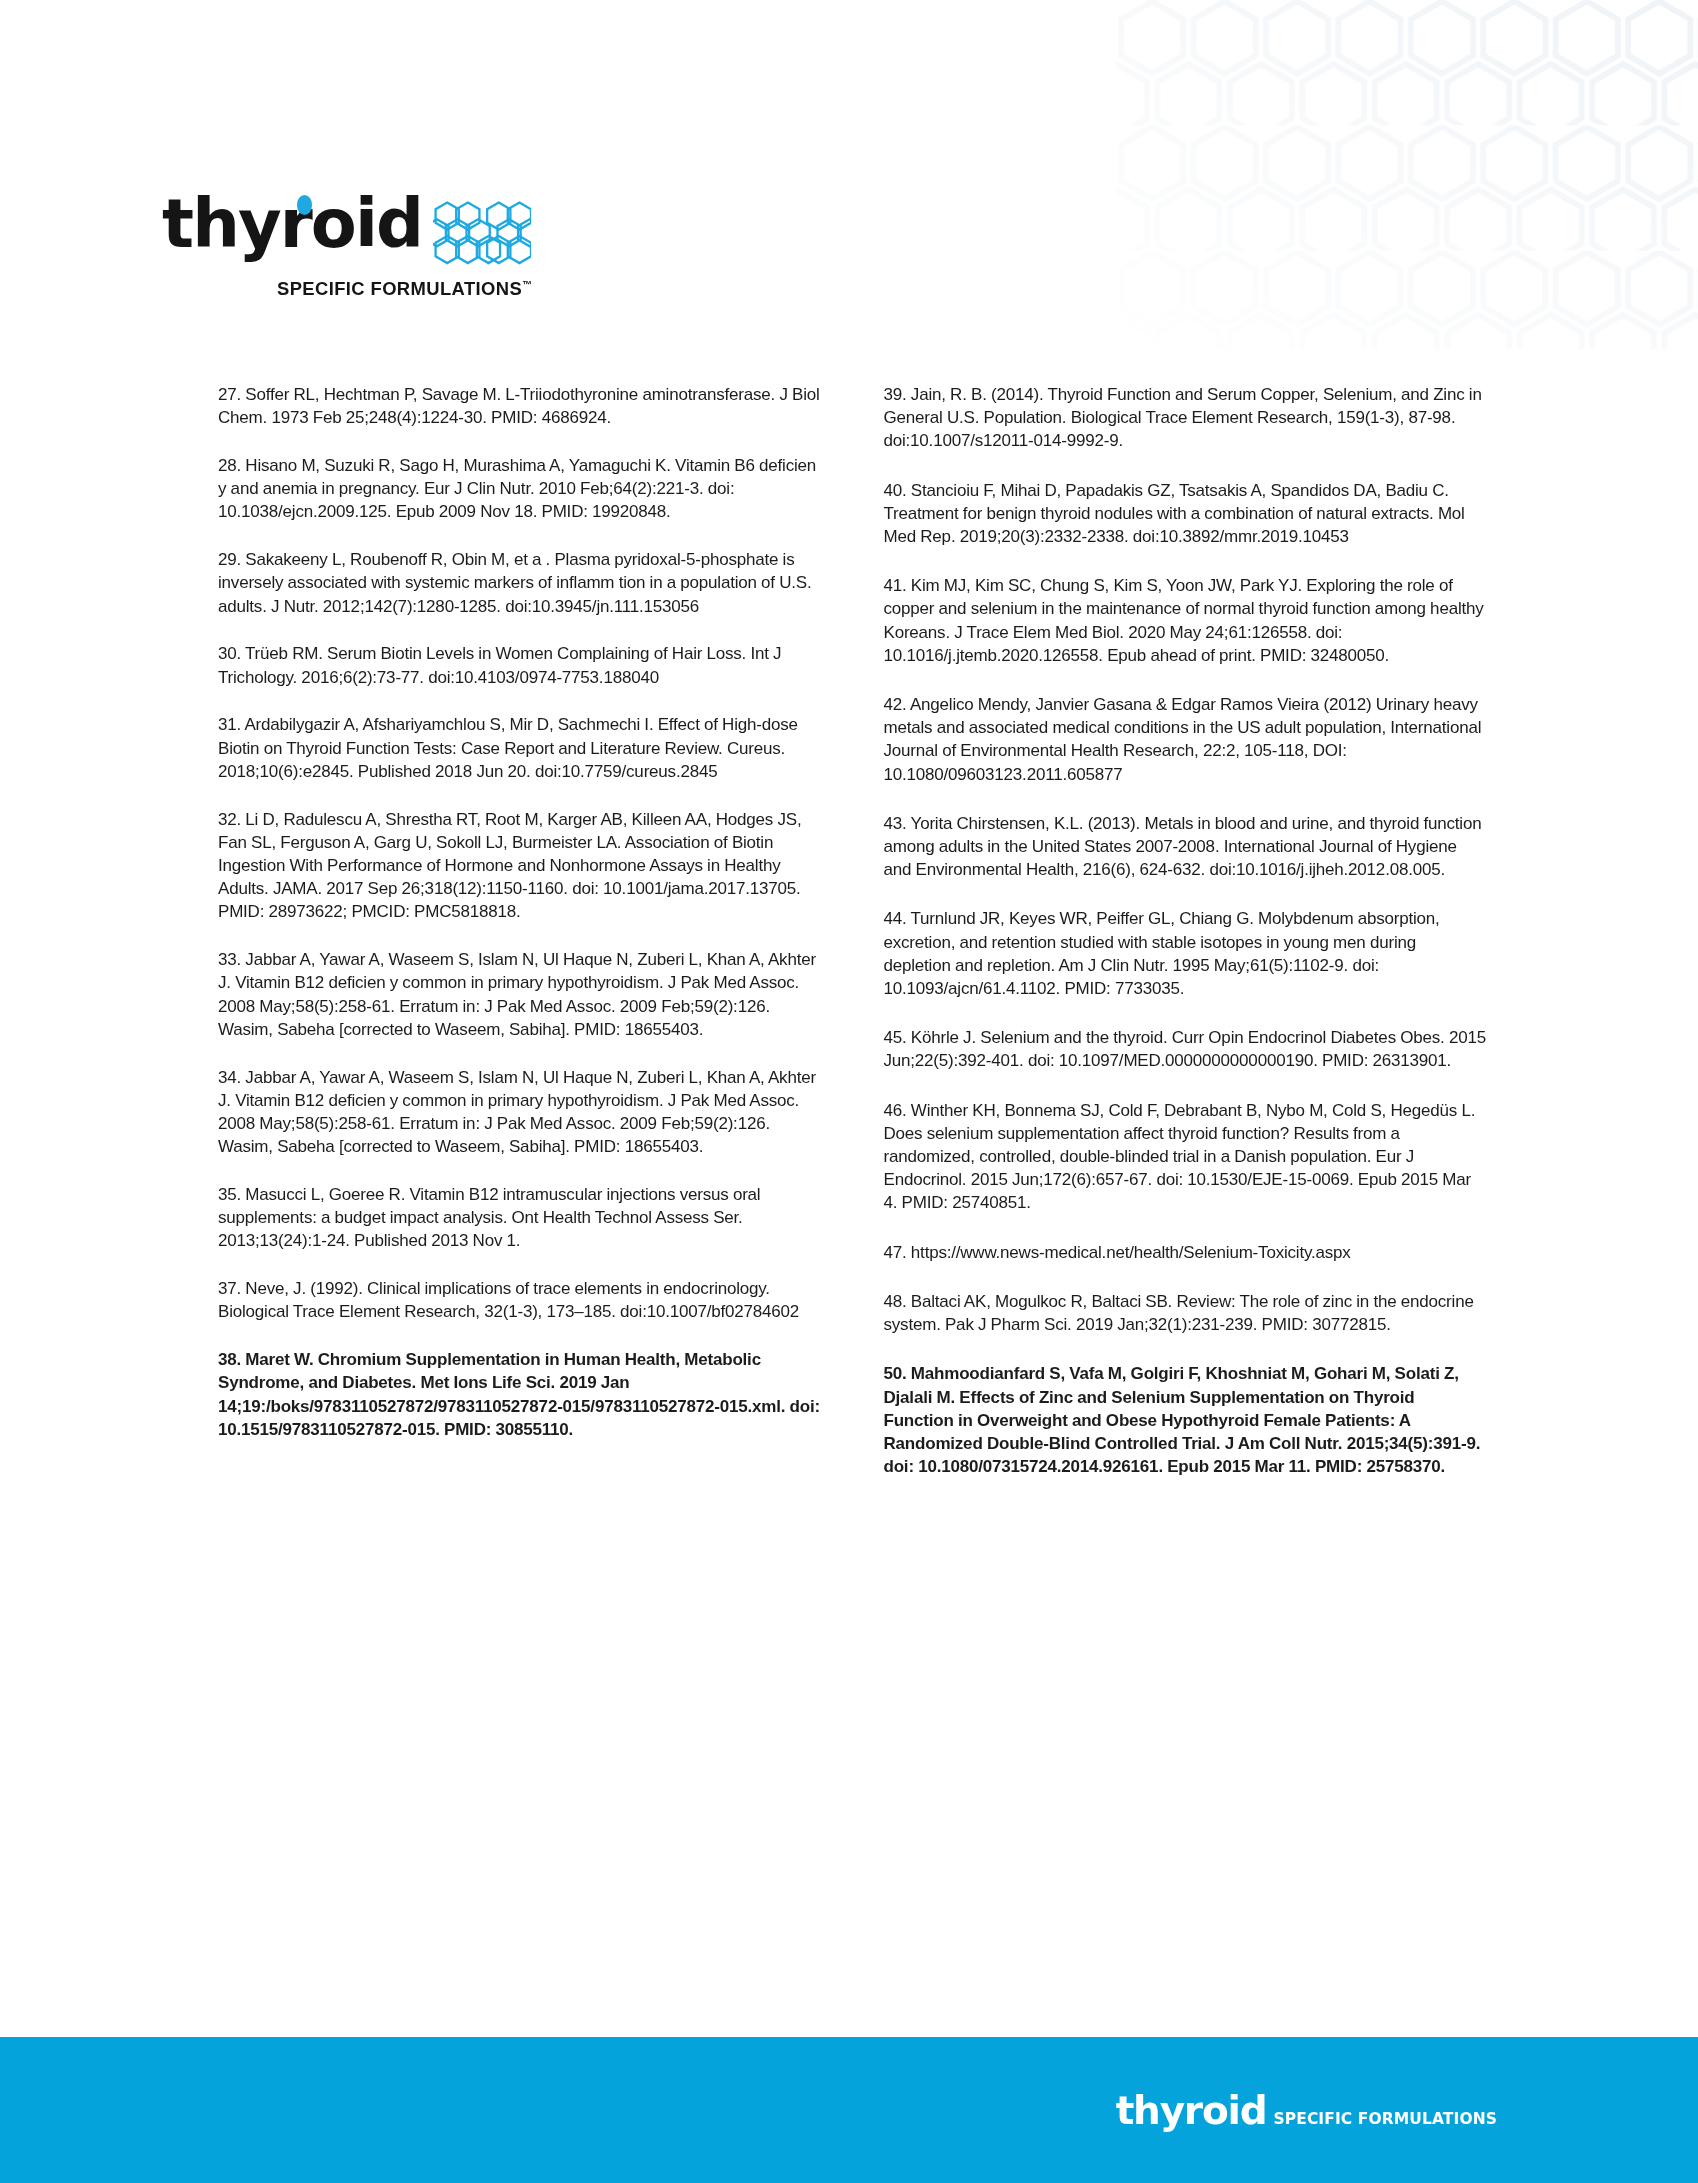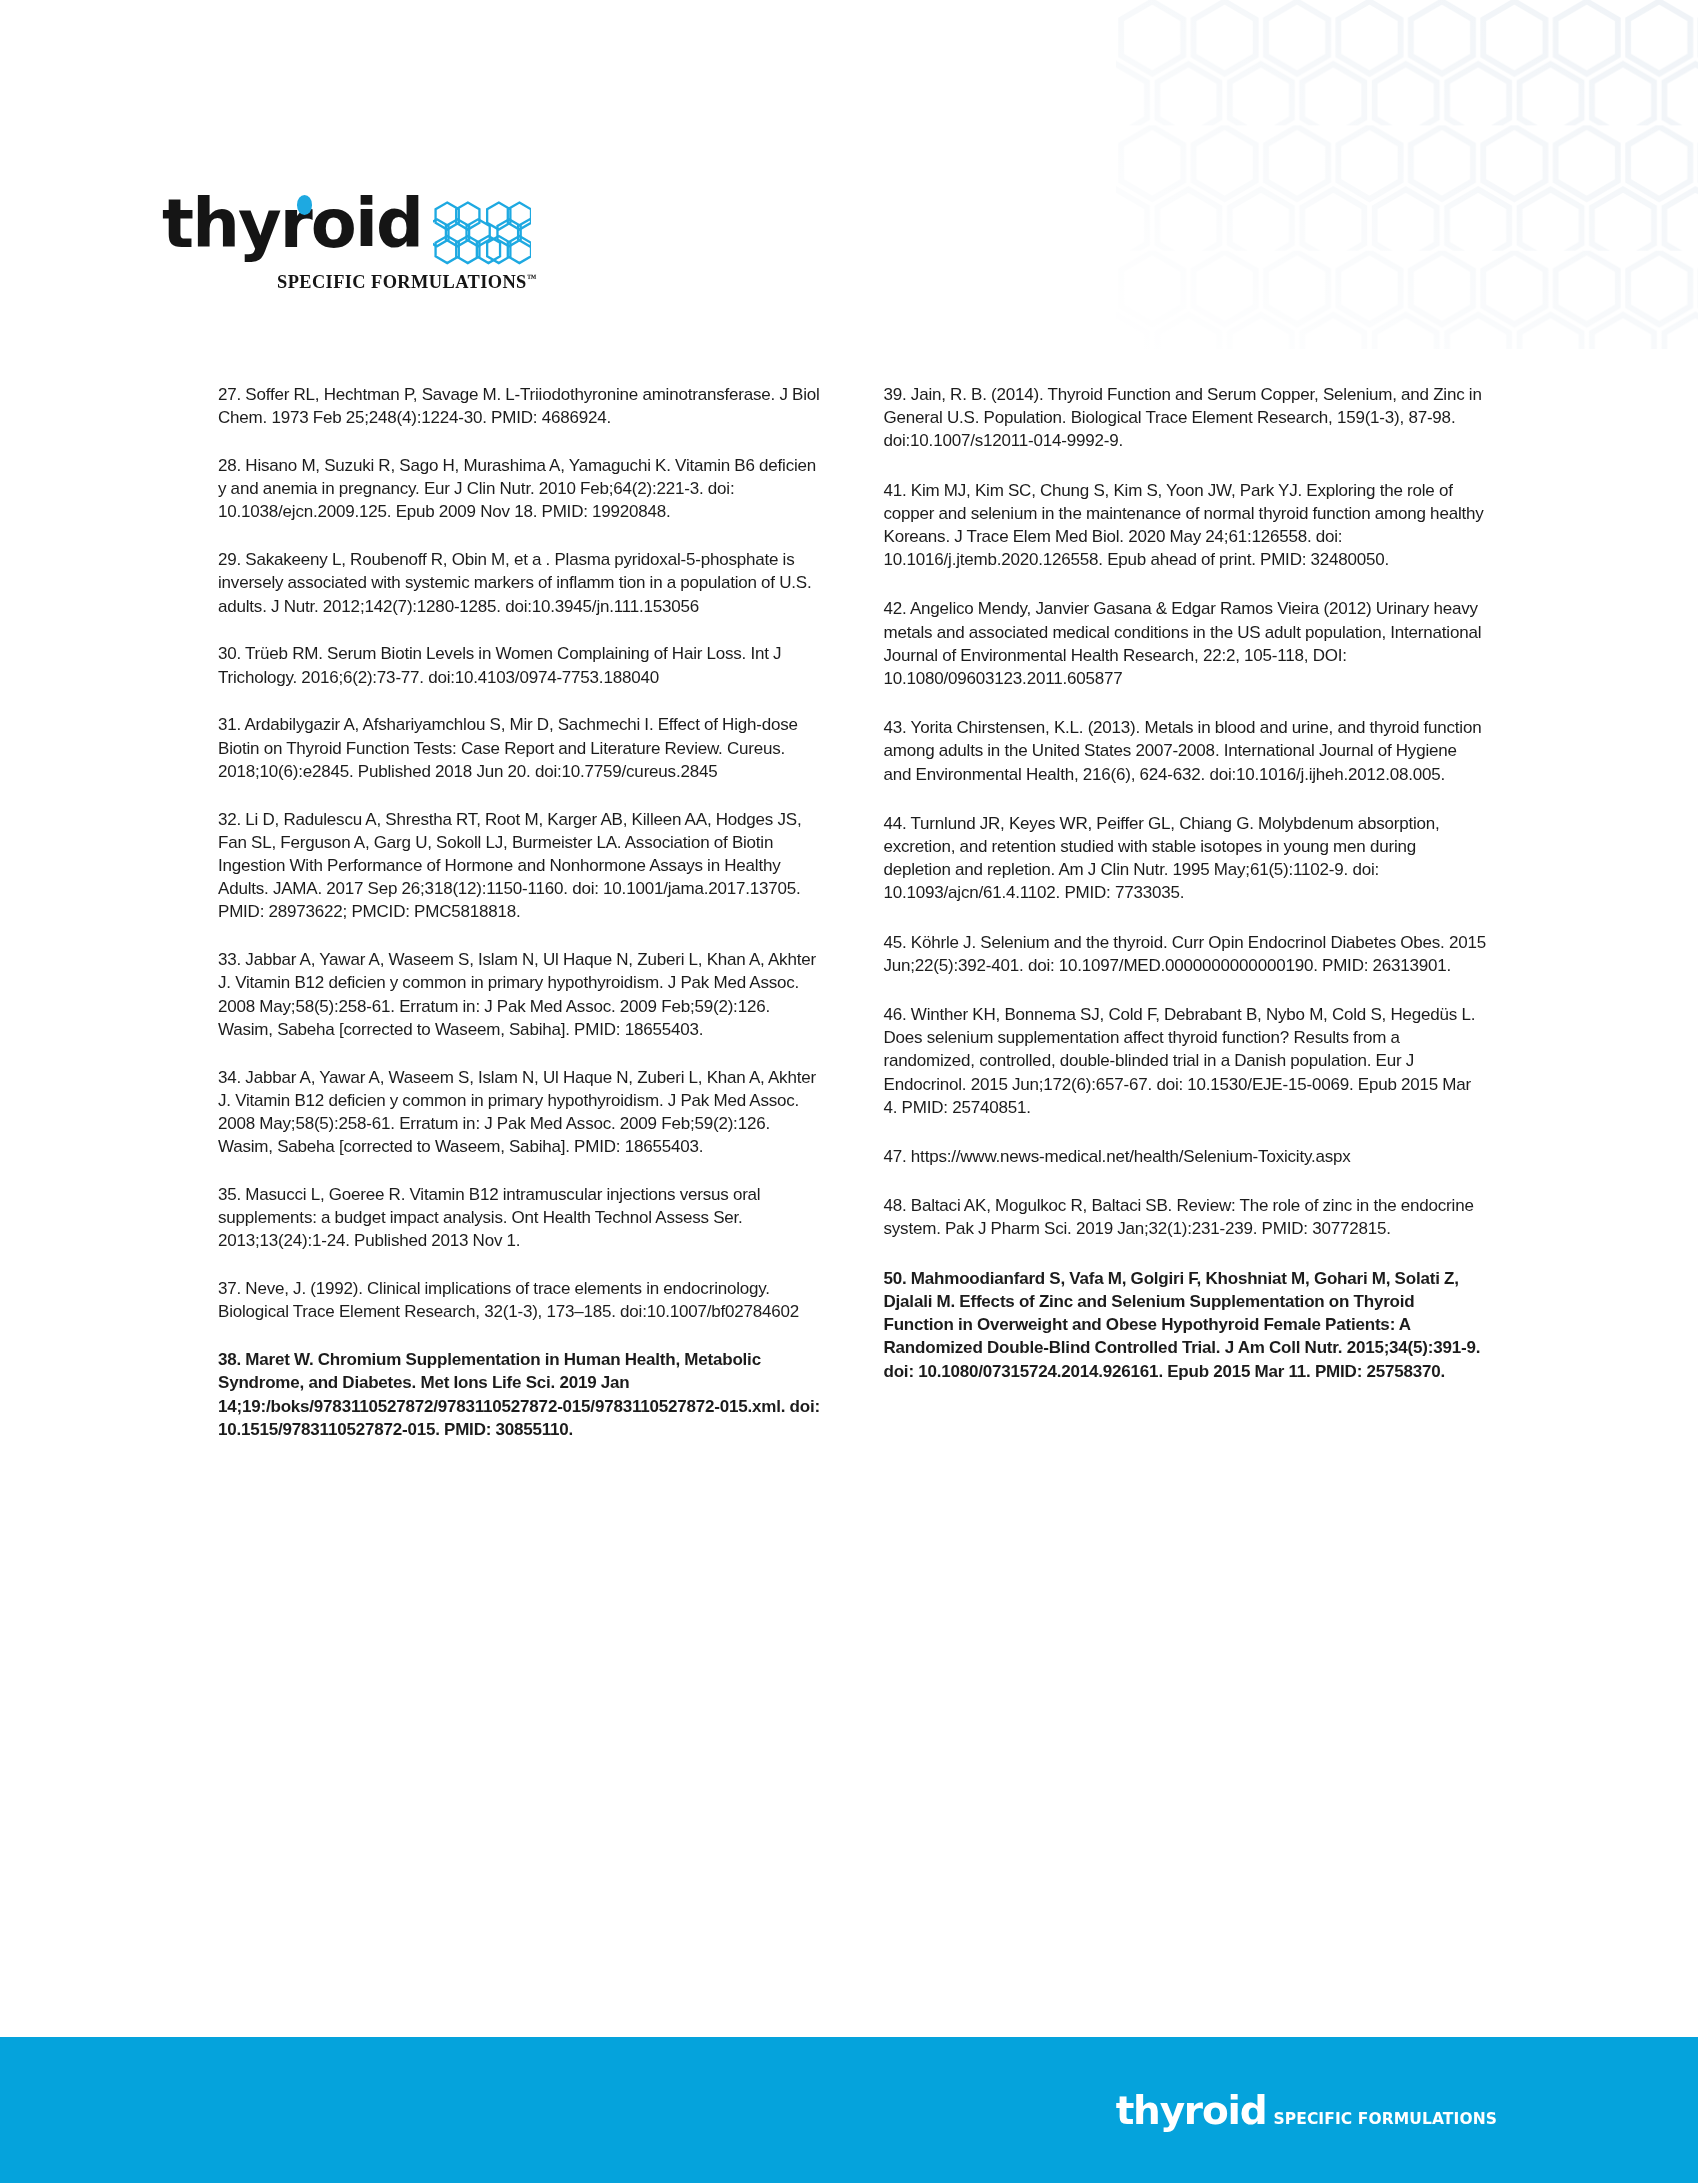--- a/index.html
+++ b/index.html
@@ -55,27 +55,27 @@
     width: 15px;
     height: 19.4px;
     border-radius: 50%;
     background: #1EA9E1;
   }
   #logo-hex-mark {
     margin-left: 10.4px;
     margin-top: 6.5px;
   }
   #logo-tagline {
-    font-family: Liberation Serif, serif;
+    font-family: Liberation Sans, sans-serif;
     font-weight: bold;
     font-size: 18.4px;
     letter-spacing: 0.4px;
     color: #151515;
     margin-left: 115px;
-    margin-top: 1px;
+    margin-top: 7px;
     white-space: nowrap;
   }
   #logo-tm {
     font-size: 9.7px;
     vertical-align: super;
     letter-spacing: 0;
   }
 
   
   #references {
@@ -206,20 +206,21 @@
     <p class="ref-entry">32. Li D, Radulescu A, Shrestha RT, Root M, Karger AB, Killeen AA, Hodges JS, Fan SL, Ferguson A, Garg U, Sokoll LJ, Burmeister LA. Association of Biotin Ingestion With Performance of Hormone and Nonhormone Assays in Healthy Adults. JAMA. 2017 Sep 26;318(12):1150-1160. doi: 10.1001/jama.2017.13705. PMID: 28973622; PMCID: PMC5818818.</p>
     <p class="ref-entry">33. Jabbar A, Yawar A, Waseem S, Islam N, Ul Haque N, Zuberi L, Khan A, Akhter J. Vitamin B12 deficien  y common in primary hypothyroidism. J Pak Med Assoc. 2008 May;58(5):258-61. Erratum in: J Pak Med Assoc. 2009 Feb;59(2):126. Wasim, Sabeha [corrected to Waseem, Sabiha]. PMID: 18655403.</p>
     <p class="ref-entry">34. Jabbar A, Yawar A, Waseem S, Islam N, Ul Haque N, Zuberi L, Khan A, Akhter J. Vitamin B12 deficien  y common in primary hypothyroidism. J Pak Med Assoc. 2008 May;58(5):258-61. Erratum in: J Pak Med Assoc. 2009 Feb;59(2):126. Wasim, Sabeha [corrected to Waseem, Sabiha]. PMID: 18655403.</p>
     <p class="ref-entry">35. Masucci L, Goeree R. Vitamin B12 intramuscular injections versus oral supplements: a budget impact analysis. Ont Health Technol Assess Ser. 2013;13(24):1-24. Published 2013 Nov 1.</p>
     <p class="ref-entry">37. Neve, J. (1992). Clinical implications of trace elements in endocrinology. Biological Trace Element Research, 32(1-3), 173–185. doi:10.1007/bf02784602</p>
     <p class="ref-entry">38. Maret W. Chromium Supplementation in Human Health, Metabolic Syndrome, and Diabetes. Met Ions Life Sci. 2019 Jan 14;19:/boks/9783110527872/9783110527872-015/9783110527872-015.xml. doi: 10.1515/9783110527872-015. PMID: 30855110.</p>
   </section>
 
   <section class="ref-column" id="ref-col-right">
     <p class="ref-entry">39. Jain, R. B. (2014). Thyroid Function and Serum Copper, Selenium, and Zinc in General U.S. Population. Biological Trace Element Research, 159(1-3), 87-98. doi:10.1007/s12011-014-9992-9.</p>
+    <p class="ref-entry">40. Stancioiu F, Mihai D, Papadakis GZ, Tsatsakis A, Spandidos DA, Badiu C. Treatment for benign thyroid nodules with a combination of natural extracts. Mol Med Rep. 2019;20(3):2332-2338. doi:10.3892/mmr.2019.10453</p>
     <p class="ref-entry">41. Kim MJ, Kim SC, Chung S, Kim S, Yoon JW, Park YJ. Exploring the role of copper and selenium in the maintenance of normal thyroid function among healthy Koreans. J Trace Elem Med Biol. 2020 May 24;61:126558. doi: 10.1016/j.jtemb.2020.126558. Epub ahead of print. PMID: 32480050.</p>
     <p class="ref-entry">42. Angelico Mendy, Janvier Gasana &amp; Edgar Ramos Vieira (2012) Urinary heavy metals and associated medical conditions in the US adult population, International Journal of Environmental Health Research, 22:2, 105-118, DOI: 10.1080/09603123.2011.605877</p>
     <p class="ref-entry">43. Yorita Chirstensen, K.L. (2013). Metals in blood and urine, and thyroid function among adults in the United States 2007-2008. International Journal of Hygiene and Environmental Health, 216(6), 624-632. doi:10.1016/j.ijheh.2012.08.005.</p>
     <p class="ref-entry">44. Turnlund JR, Keyes WR, Peiffer GL, Chiang G. Molybdenum absorption, excretion, and retention studied with stable isotopes in young men during depletion and repletion. Am J Clin Nutr. 1995 May;61(5):1102-9. doi: 10.1093/ajcn/61.4.1102. PMID: 7733035.</p>
     <p class="ref-entry">45. Köhrle J. Selenium and the thyroid. Curr Opin Endocrinol Diabetes Obes. 2015 Jun;22(5):392-401. doi: 10.1097/MED.0000000000000190. PMID: 26313901.</p>
     <p class="ref-entry">46. Winther KH, Bonnema SJ, Cold F, Debrabant B, Nybo M, Cold S, Hegedüs L. Does selenium supplementation affect thyroid function? Results from a randomized, controlled, double-blinded trial in a Danish population. Eur J Endocrinol. 2015 Jun;172(6):657-67. doi: 10.1530/EJE-15-0069. Epub 2015 Mar 4. PMID: 25740851.</p>
     <p class="ref-entry">47. https://www.news-medical.net/health/Selenium-Toxicity.aspx</p>
     <p class="ref-entry">48. Baltaci AK, Mogulkoc R, Baltaci SB. Review: The role of zinc in the endocrine system. Pak J Pharm Sci. 2019 Jan;32(1):231-239. PMID: 30772815.</p>
     <p class="ref-entry">50. Mahmoodianfard S, Vafa M, Golgiri F, Khoshniat M, Gohari M, Solati Z, Djalali M. Effects of Zinc and Selenium Supplementation on Thyroid Function in Overweight and Obese Hypothyroid Female Patients: A Randomized Double-Blind Controlled Trial. J Am Coll Nutr. 2015;34(5):391-9. doi: 10.1080/07315724.2014.926161. Epub 2015 Mar 11. PMID: 25758370.</p>
   </section>

